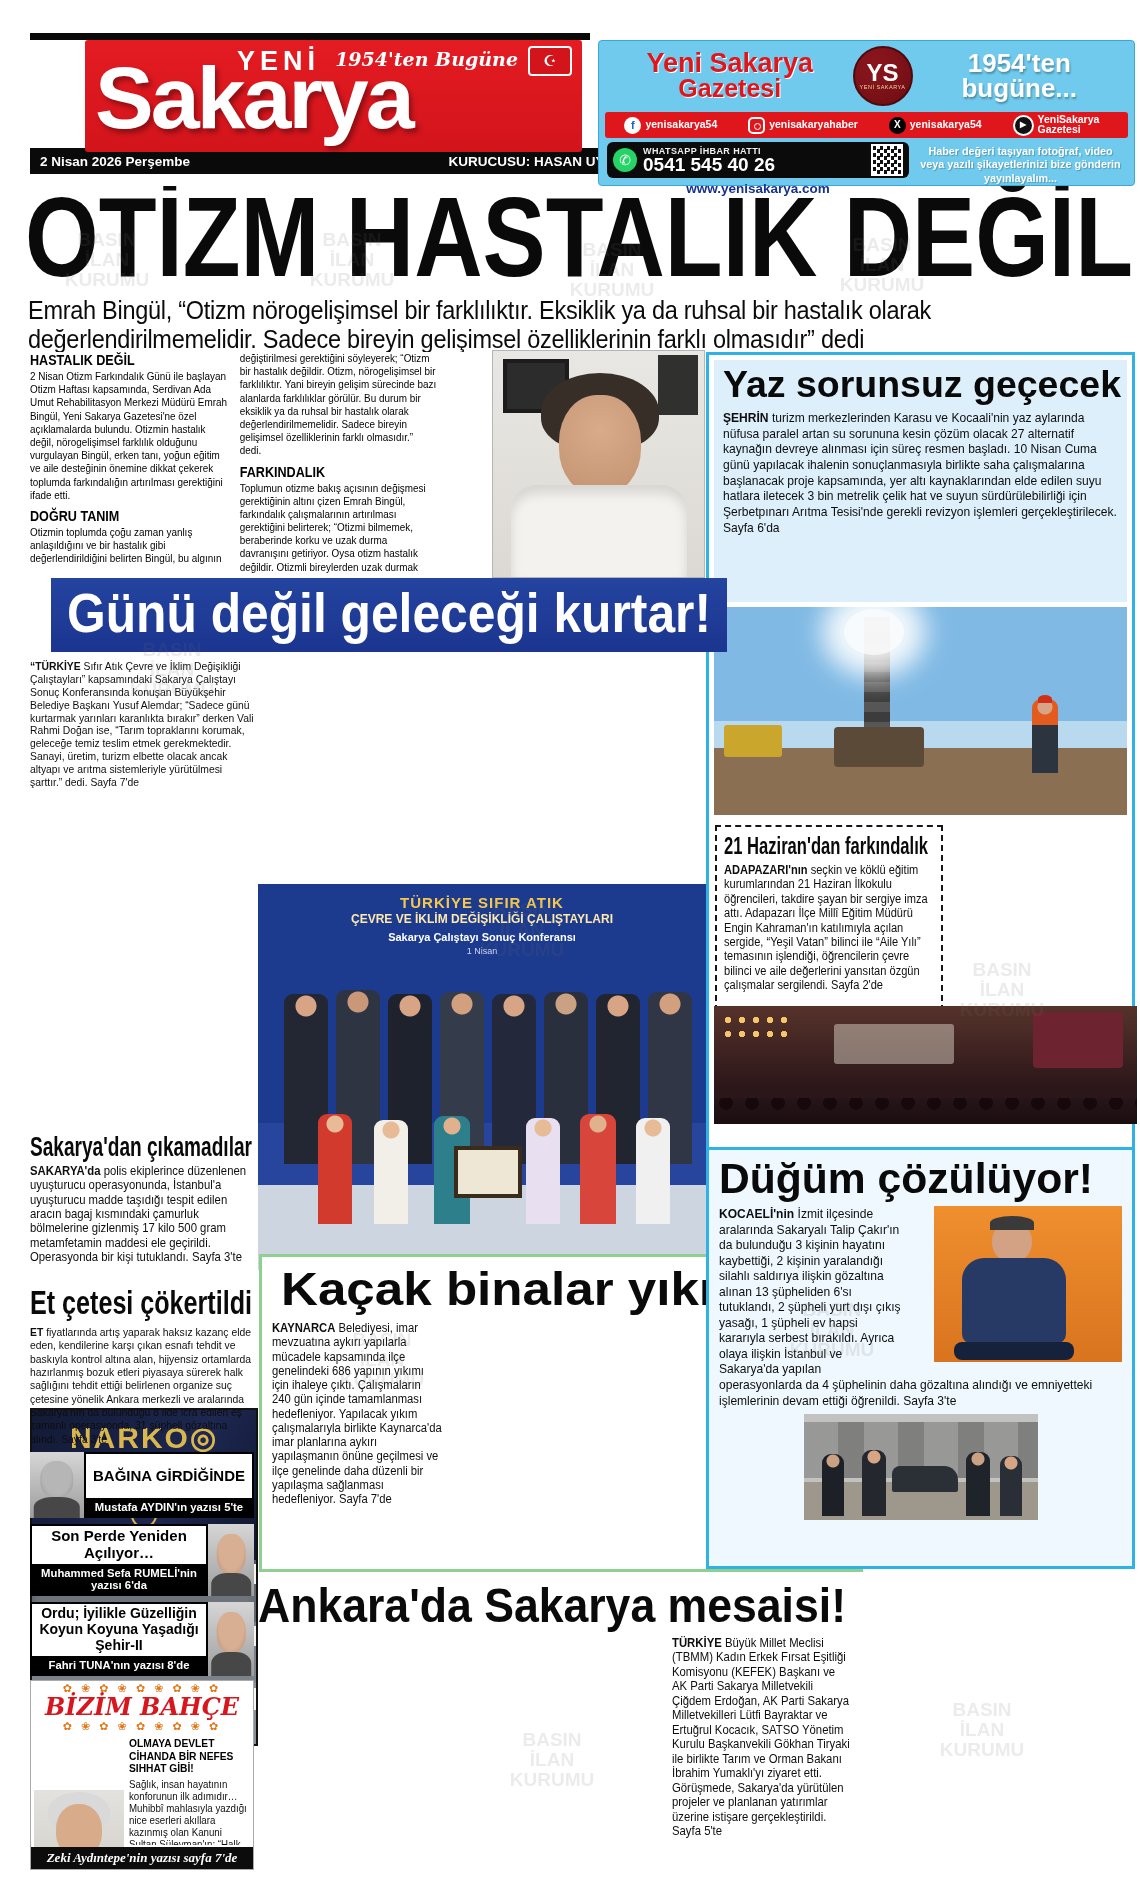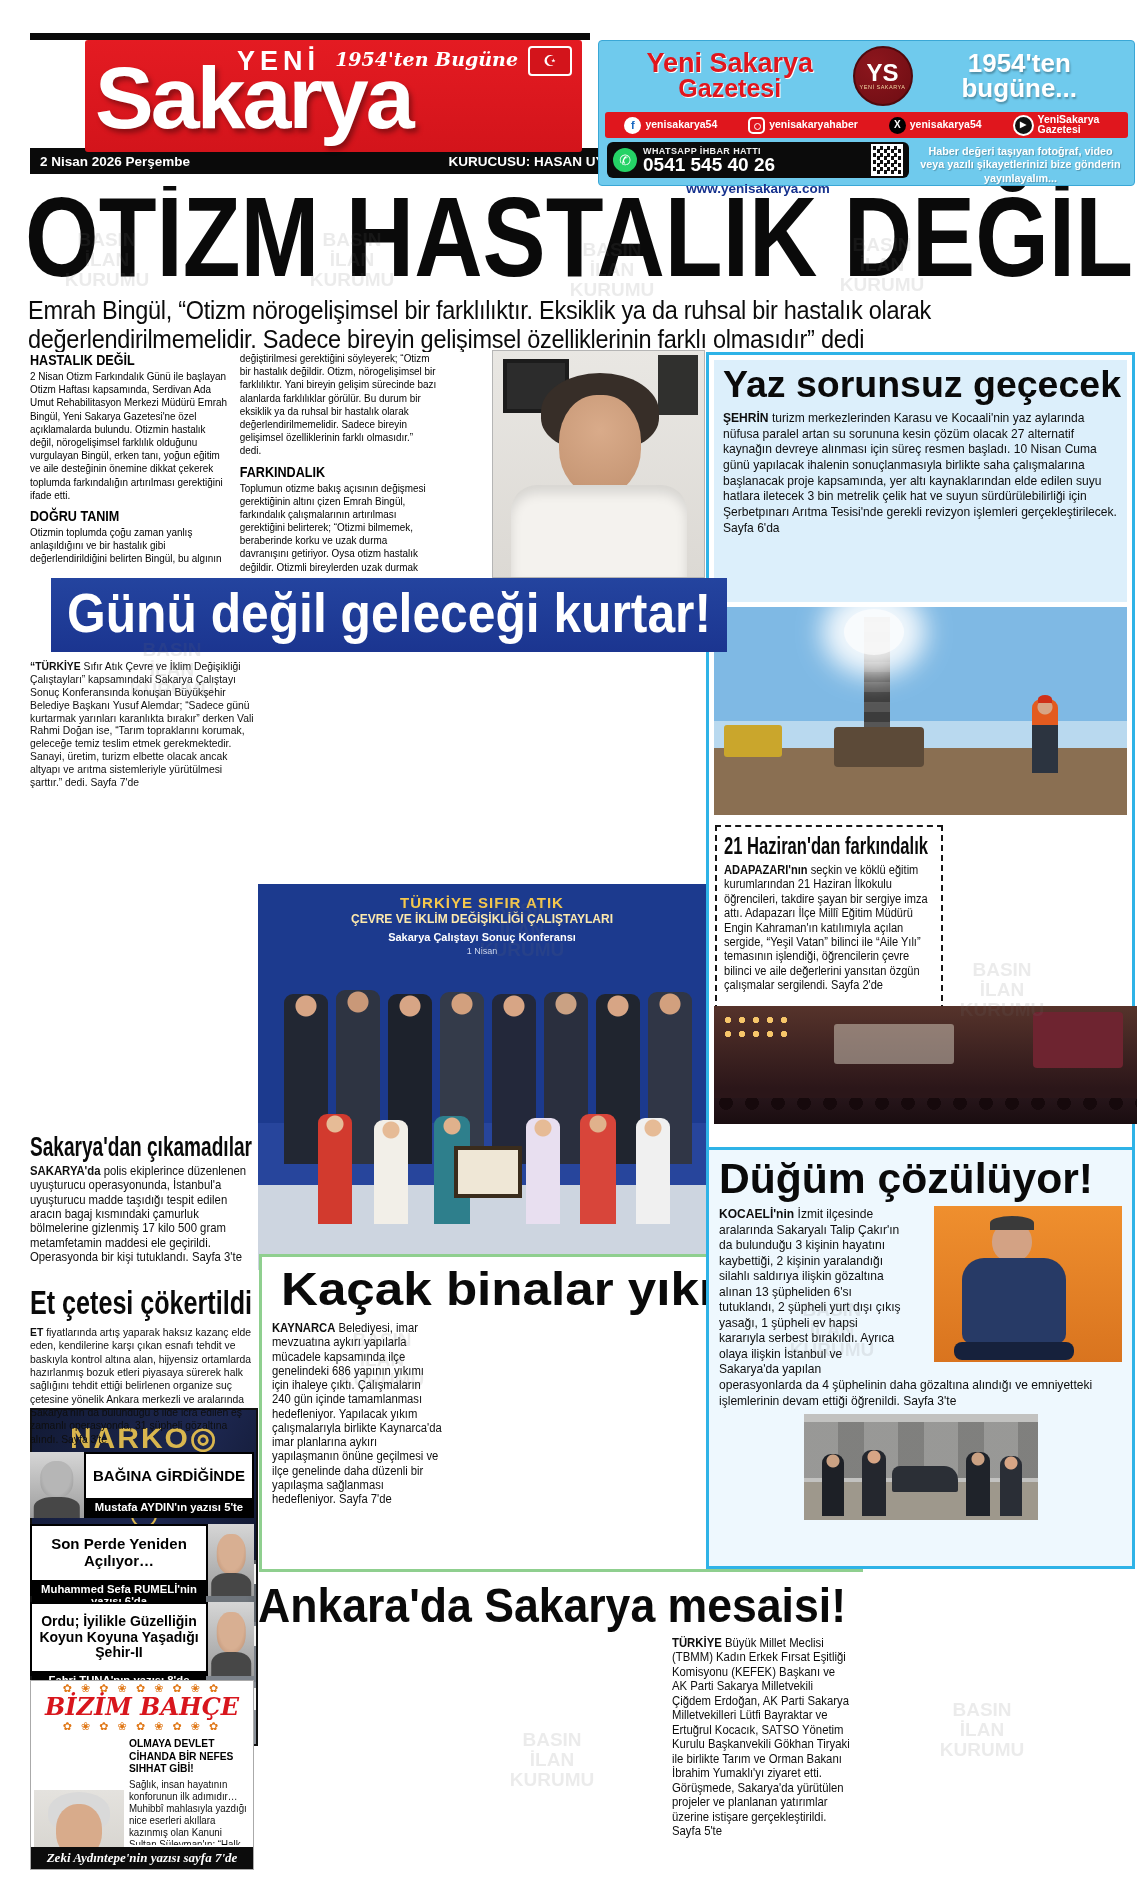--- a/index.html
+++ b/index.html
@@ -72,21 +72,21 @@
   .waterin{background:#dceffb;margin:5px;padding:6px 9px 4px;height:242px;box-sizing:border-box;overflow:hidden;}
   .dashbox{border:2px dashed #161616;margin:10px 0 0 6px;width:228px;padding:5px 7px;box-sizing:border-box;
            height:186px;overflow:hidden;background:#fff;}
   .murderbox{background:#eef8fe;padding:6px 10px;box-sizing:border-box;overflow:hidden;height:100%;}
   .banner{background:linear-gradient(180deg,#24449f,#1b3590);display:flex;align-items:center;justify-content:center;}
   .greenbox{border:3px solid #8fcf8f;background:#fff;box-sizing:border-box;overflow:hidden;}
   
   .colm{position:absolute;left:30px;width:224px;display:flex;}
   .cbox{border:2px solid #000;background:#fff;flex:1;display:flex;flex-direction:column;min-width:0;}
   .ctitle{flex:1;display:flex;align-items:center;justify-content:center;font-weight:bold;
-          text-align:center;font-size:15px;line-height:1.12;padding:10px 4px;}
+          text-align:center;font-size:15px;line-height:1.12;padding:2px 4px;}
   .cbar{background:#000;color:#fff;font-size:11.3px;font-weight:bold;text-align:center;padding:3px 2px;}
   .headshot{flex:none;background:linear-gradient(#d6d6d6,#9d9d9d);position:relative;overflow:hidden;}
   .headshot i{position:absolute;left:50%;top:14%;width:62%;height:55%;transform:translateX(-50%);
               background:radial-gradient(ellipse at 50% 35%,#d8af92 0 60%,#b98e72 95%);border-radius:45%;}
   .headshot u{position:absolute;left:50%;bottom:-6%;width:86%;height:38%;transform:translateX(-50%);
               background:#474747;border-radius:40% 40% 0 0;}
   
   .garden{border:1px solid #aaa;box-sizing:border-box;background:#fff;overflow:hidden;}
   .flowers{color:#e07818;font-size:11px;letter-spacing:3px;text-align:center;line-height:1;margin-top:2px;}
   .gtitle{text-align:center;color:#d8161d;font-family:"DejaVu Serif",serif;font-style:italic;font-weight:bold;

